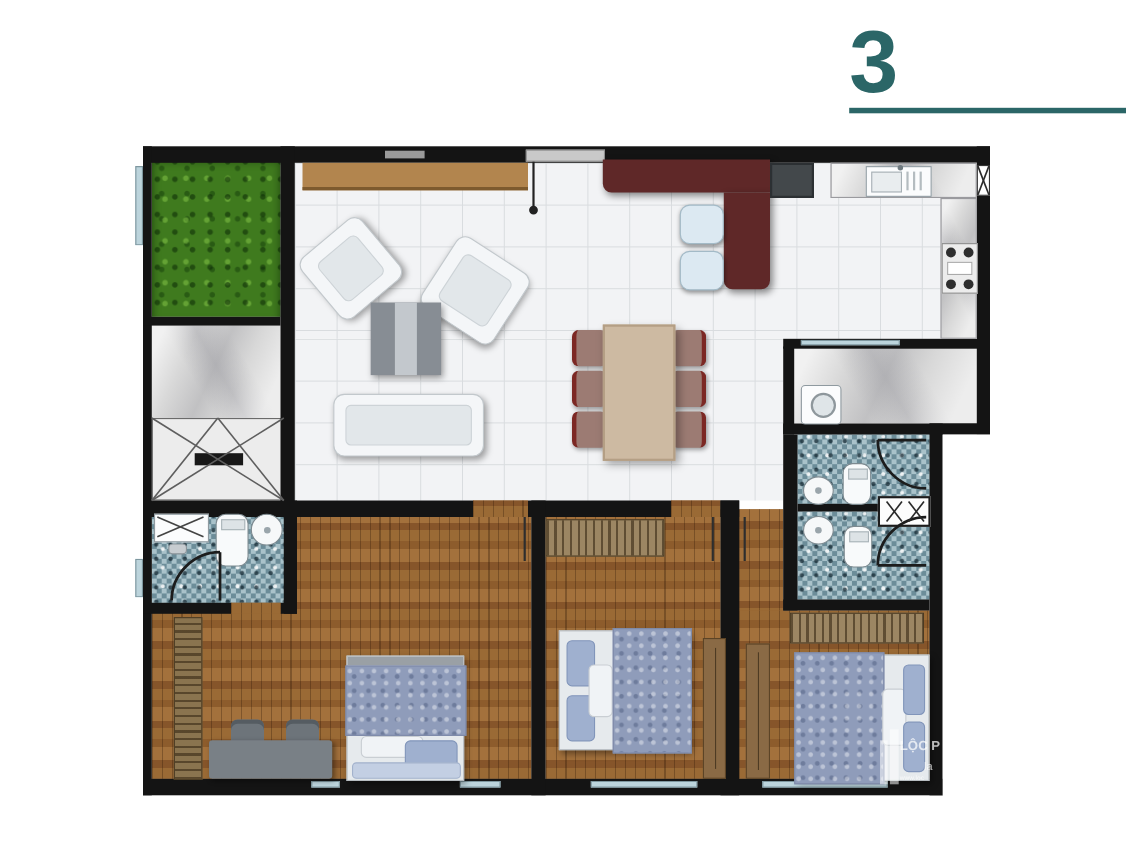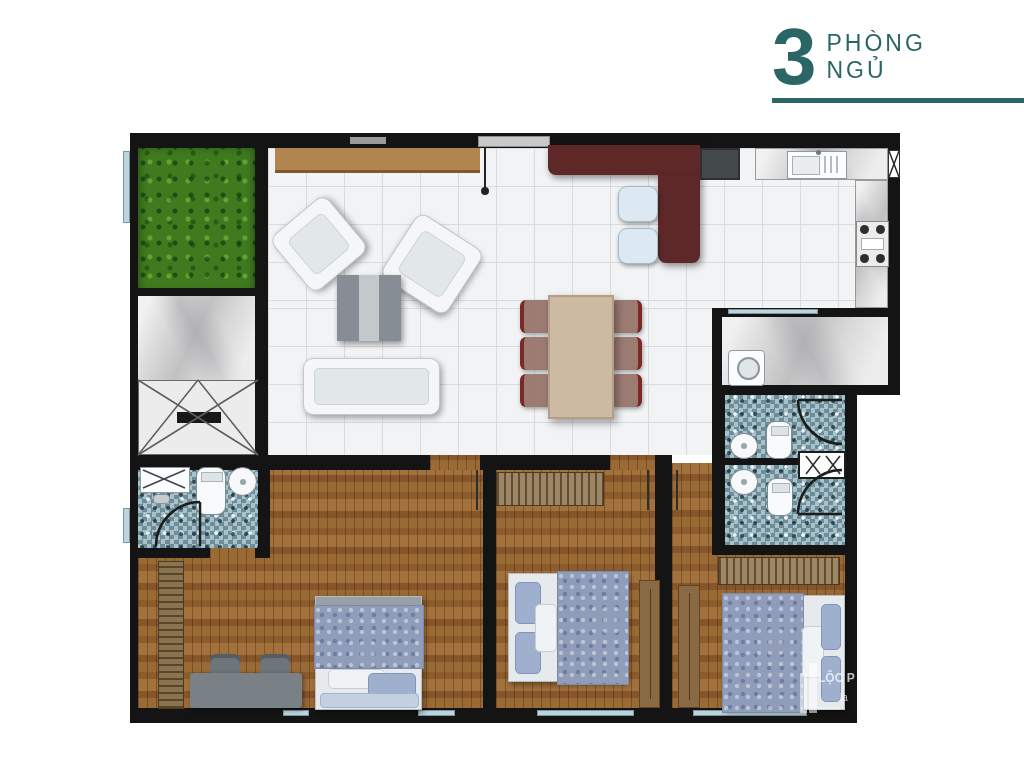--- a/index.html
+++ b/index.html
@@ -81,24 +81,20 @@
   .watermark .t3{position:absolute;left:28px;top:52px;font-size:6px;white-space:nowrap;}
   .outside{position:absolute;background:#fff;z-index:60;}
 </style>
 </head>
 <body>
 
 <div id="stage">
 
   <div class="heading">
     <div class="num">3</div>
-    <div class="lines">
-      <span>PHÒNG</span>
-      <span>NGỦ</span>
-    </div>
   </div>
   <div class="rule"></div>
 
   <div id="plan">
 
     <div class="abs tile" style="left:138px;top:15px;width:620px;height:160px;"></div>
     <div class="abs tile" style="left:138px;top:175px;width:444px;height:147px;"></div>
     <div class="abs grass" style="left:8px;top:7px;width:117px;height:148px;"></div>
     <div class="abs marble" style="left:8px;top:163px;width:117px;height:84px;"></div>
     <div class="abs stair" style="left:8px;top:247px;width:120px;height:75px;"></div>

